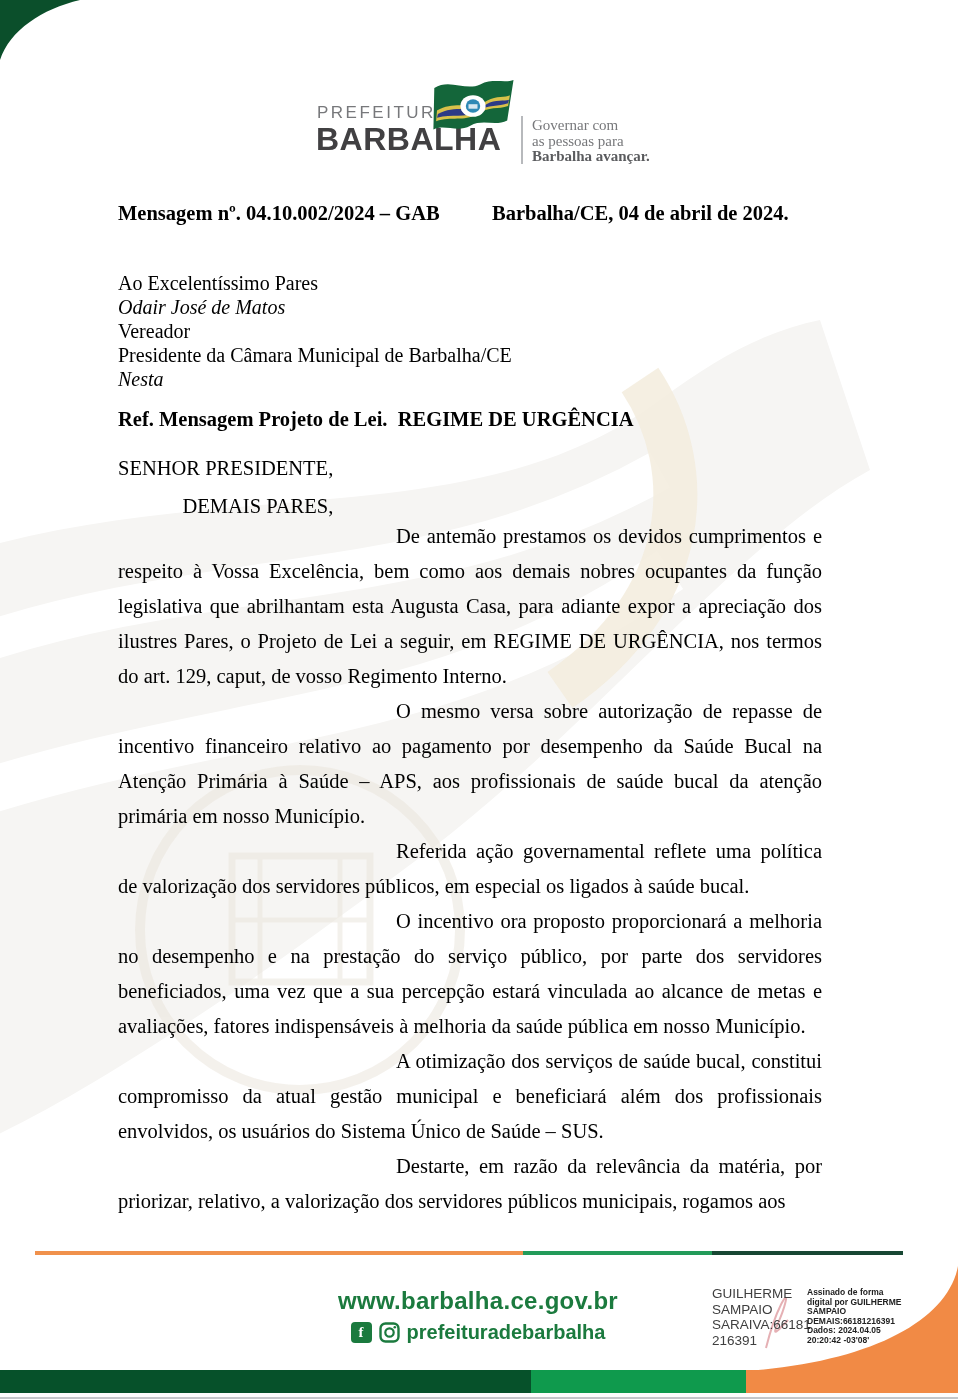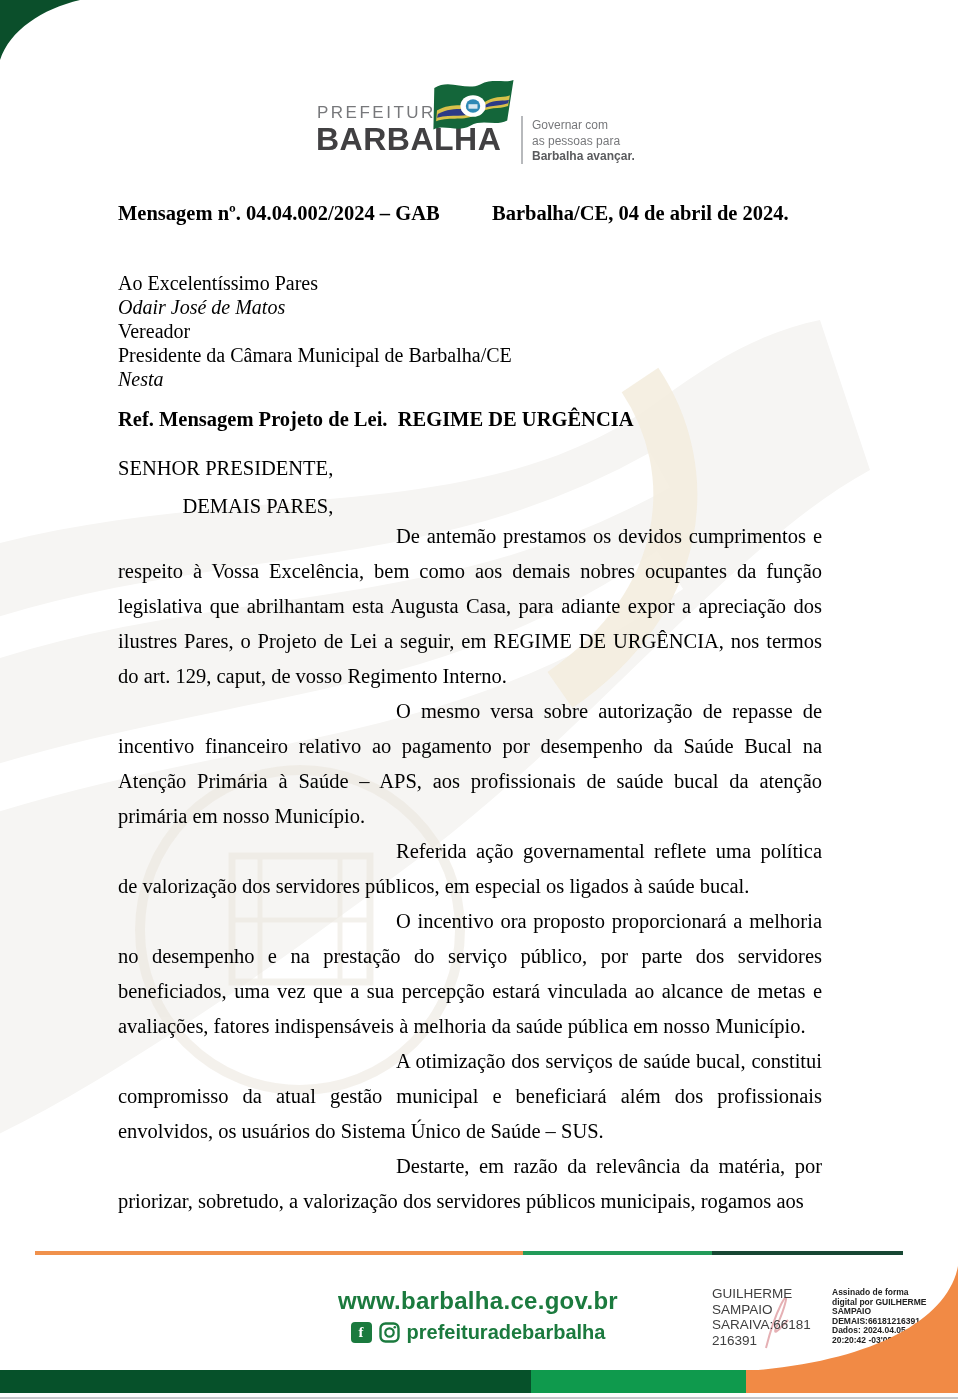--- a/index.html
+++ b/index.html
@@ -15,22 +15,22 @@
     left:317px; top:103px; font-family:"Liberation Sans", sans-serif;
     font-size:17px; letter-spacing:2.5px; color:#77787b;
   }
   .brand-name {
     left:316px; top:121px; font-family:"Liberation Sans", sans-serif;
     font-size:32px; font-weight:700; letter-spacing:0.5px; color:#414042;
   }
   .flag { left:428px; top:76px; }
   .brand-divider { left:521px; top:116px; width:2px; height:48px; background:#b7b9bc; }
   .tagline {
-    left:532px; top:118px; font-family:Liberation Sans, sans-serif;
-    font-size:12px; line-height:15.5px; color:#77787b;
+    left:532px; top:118px; font-family:Liberation Serif, serif;
+    font-size:15px; line-height:15.5px; color:#77787b;
   }
   .tagline .t3 { font-weight:700; color:#5a5b5e; }
 
   
   .ref-row { left:118px; top:202px; width:705px; font-weight:700; font-size:20.5px; }
   .ref-date { position:absolute; left:374px; top:0; }
   .addressee { left:118px; top:271px; font-size:20px; line-height:24px; }
   .addressee .it { font-style:italic; }
   .subject { left:118px; top:408px; font-weight:700; font-size:20.5px; white-space:pre-wrap; }
   .salutation { left:118px; top:449px; font-size:20.5px; line-height:38px;text-align:right; }
@@ -51,21 +51,21 @@
     font-family:"Liberation Sans", sans-serif; color:#1b7a3e; }
   .footer-site { font-size:24px; font-weight:700; letter-spacing:0.3px; }
   .footer-social { margin-top:6px; display:flex; align-items:center; justify-content:center; gap:7px; }
   .fb-icon { width:21px; height:21px; background:#1b7a3e; border-radius:4px;
     display:flex; align-items:center; justify-content:center;
     color:#fff; font-weight:700; font-size:15px; font-family:"Liberation Serif", serif; }
   .footer-handle { font-size:20px; font-weight:700; }
 
   
   .signature { left:712px; top:1286px; width:240px; display:flex; gap:9px;
-    font-family:"Liberation Sans", sans-serif;justify-content:space-between; }
+    font-family:"Liberation Sans", sans-serif; }
   .sig-name { width:86px; font-size:13.5px; line-height:15.5px; color:#3f3f3f; }
   .sig-details { width:120px; font-size:8.5px; line-height:9.5px; font-weight:700; color:#222; padding-top:2px; }
   .sig-scribble { left:752px; top:1282px; }
 
   
   .bar { top:1370px; height:23px; }
   .bar.d { left:0;     width:531px; background:#06512a; }
   .bar.g { left:531px; width:215px; background:#0f9a4d; }
   .bar.o { left:746px; width:212px; background:#f18a45; }
   .bottom-strip { left:0; top:1393px; width:958px; height:6px; background:#fdfdfd;
@@ -108,21 +108,21 @@
   </svg>
 
   <div class="abs brand-divider"></div>
   <div class="abs tagline">
     <div class="t1">Governar com</div>
     <div class="t2">as pessoas para</div>
     <div class="t3">Barbalha avançar.</div>
   </div>
 
   <div class="abs ref-row">
-    <span>Mensagem nº. 04.04.002/2024 – GAB</span>
+    <span>Mensagem nº. 04.10.002/2024 – GAB</span>
     <span class="ref-date">Barbalha/CE, 04 de abril de 2024.</span>
   </div>
 
   <div class="abs addressee">
     <div>Ao Excelentíssimo Pares</div>
     <div class="it">Odair José de Matos</div>
     <div>Vereador</div>
     <div>Presidente da Câmara Municipal de Barbalha/CE</div>
     <div class="it">Nesta</div>
   </div>
@@ -133,21 +133,21 @@
     <div>SENHOR PRESIDENTE,</div>
     <div>DEMAIS PARES,</div>
   </div>
 
   <div class="abs body-text">
     <p>De antemão prestamos os devidos cumprimentos e respeito à Vossa Excelência, bem como aos demais nobres ocupantes da função legislativa que abrilhantam esta Augusta Casa, para adiante expor a apreciação dos ilustres Pares, o Projeto de Lei a seguir, em REGIME DE URGÊNCIA, nos termos do art. 129, caput, de vosso Regimento Interno.</p>
     <p>O mesmo versa sobre autorização de repasse de incentivo financeiro relativo ao pagamento por desempenho da Saúde Bucal na Atenção Primária à Saúde – APS, aos profissionais de saúde bucal da atenção primária em nosso Município.</p>
     <p>Referida ação governamental reflete uma política de valorização dos servidores públicos, em especial os ligados à saúde bucal.</p>
     <p>O incentivo ora proposto proporcionará a melhoria no desempenho e na prestação do serviço público, por parte dos servidores beneficiados, uma vez que a sua percepção estará vinculada ao alcance de metas e avaliações, fatores indispensáveis à melhoria da saúde pública em nosso Município.</p>
     <p>A otimização dos serviços de saúde bucal, constitui compromisso da atual gestão municipal e beneficiará além dos profissionais envolvidos, os usuários do Sistema Único de Saúde – SUS.</p>
-    <p>Destarte, em razão da relevância da matéria, por priorizar, sobretudo, a valorização dos servidores públicos municipais, rogamos aos</p>
+    <p>Destarte, em razão da relevância da matéria, por priorizar, relativo, a valorização dos servidores públicos municipais, rogamos aos</p>
   </div>
 
   <div class="abs sep o"></div>
   <div class="abs sep g"></div>
   <div class="abs sep d"></div>
 
   <div class="abs footer-center">
     <div class="footer-site">www.barbalha.ce.gov.br</div>
     <div class="footer-social">
       <div class="fb-icon">

